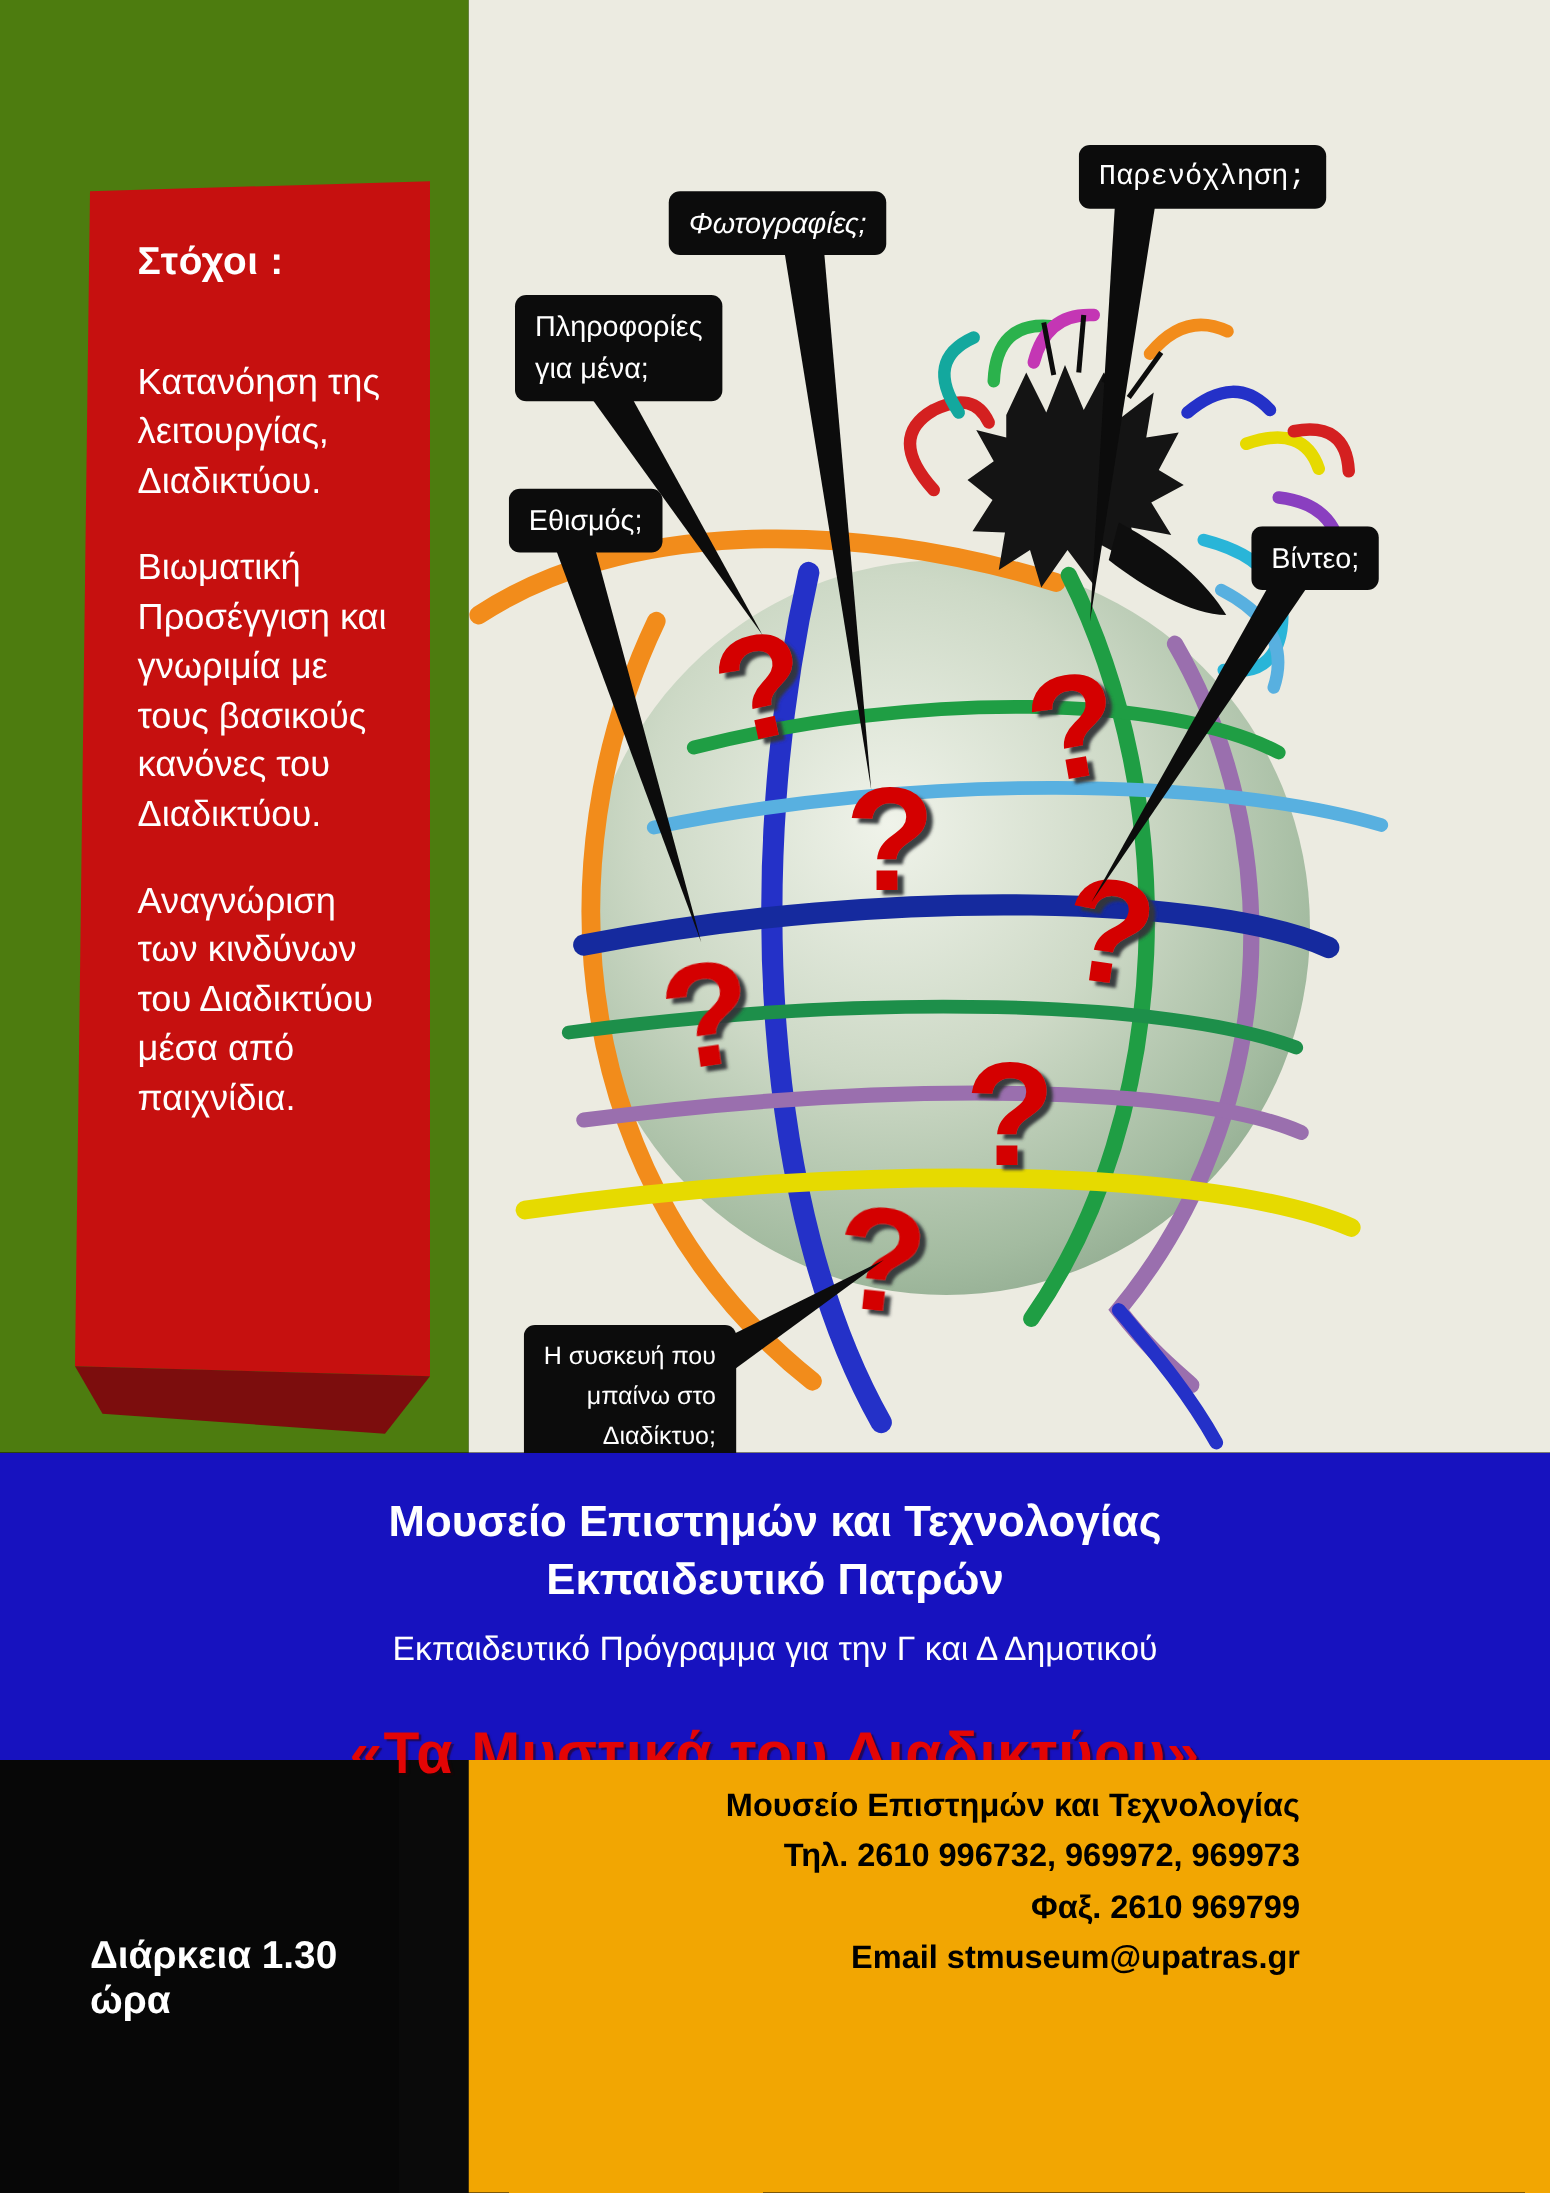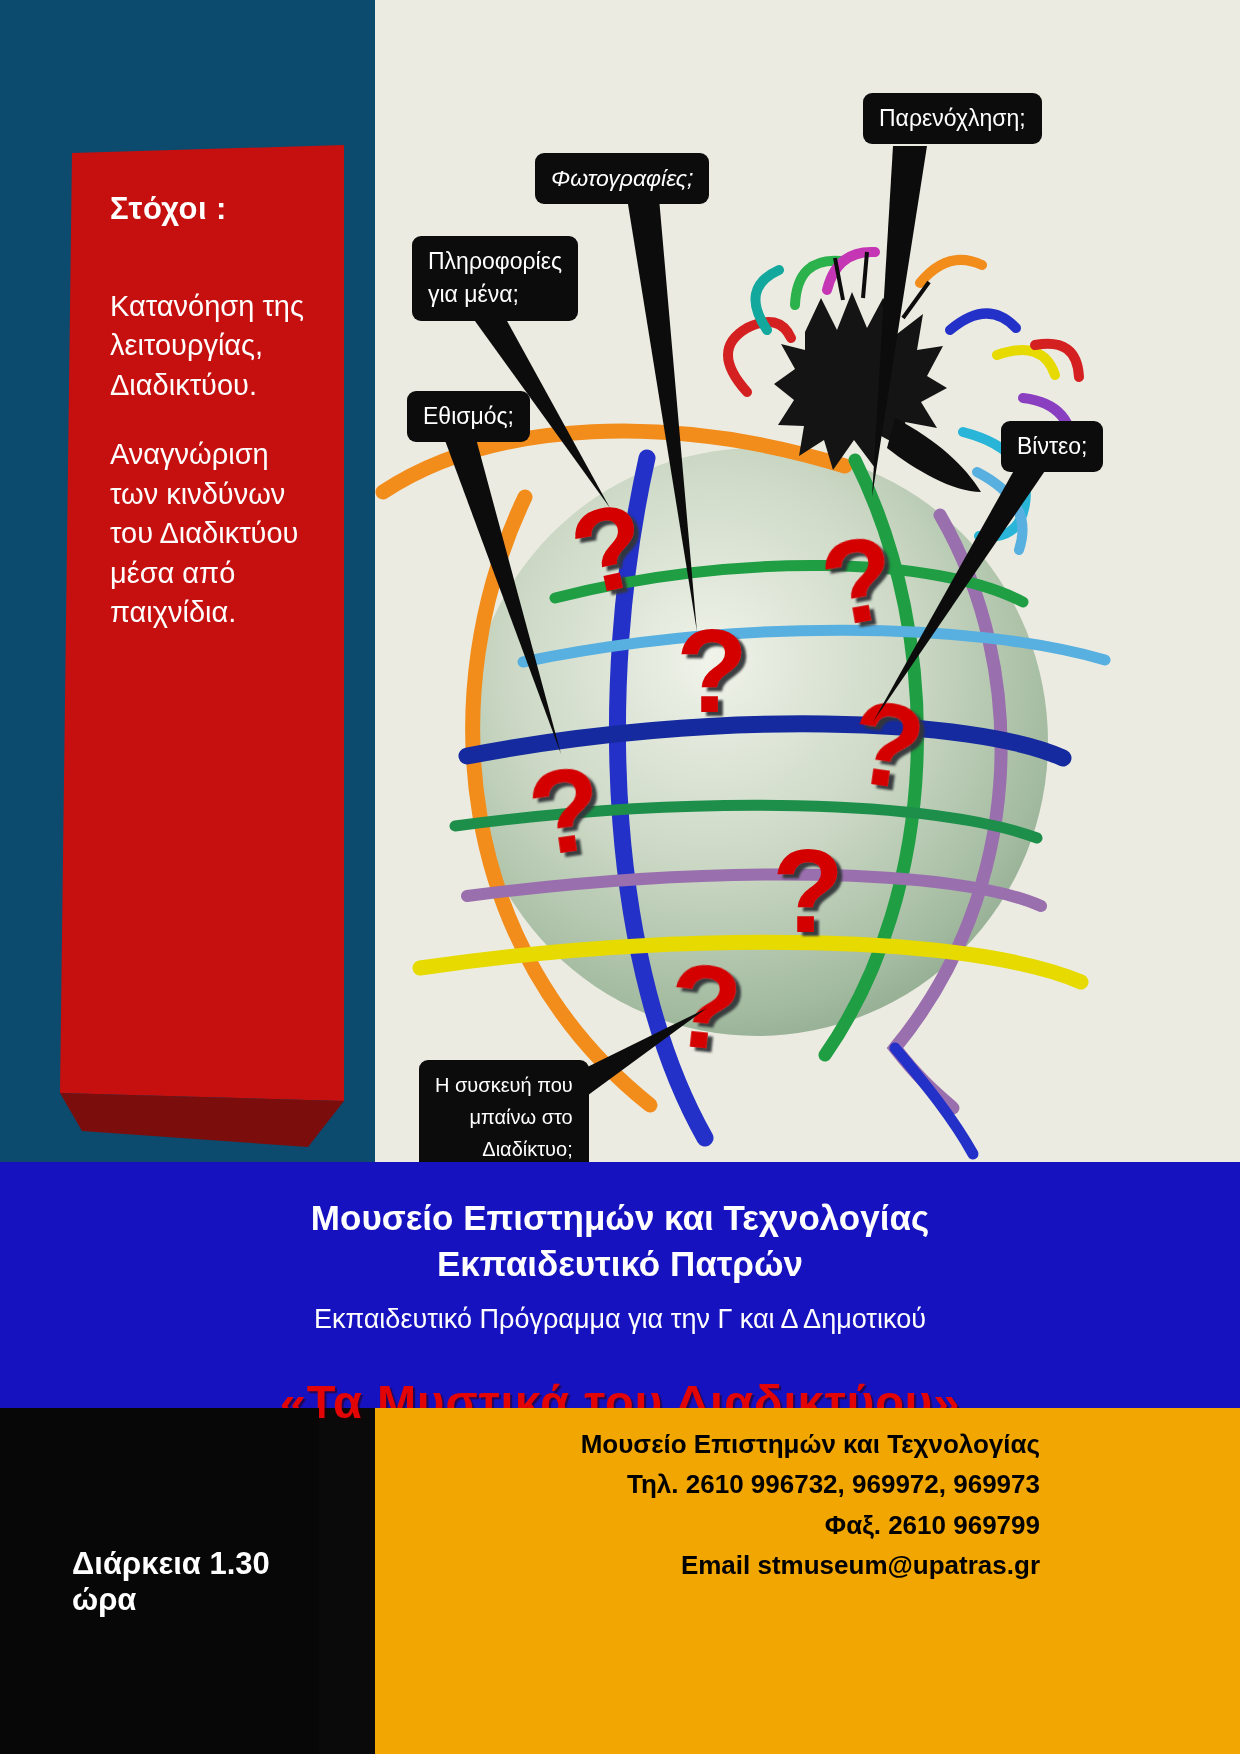--- a/index.html
+++ b/index.html
@@ -1,37 +1,37 @@
 <!DOCTYPE html>
 <html><head>
 <meta charset="utf-8">
 <style>
   * { margin:0; padding:0; box-sizing:border-box; }
   html,body { width:1240px; height:1754px; }
   body { font-family:"Liberation Sans",sans-serif; background:#0a0a0a; }
   .poster { position:relative; width:1240px; height:1754px; background:#0a0a0a; overflow:hidden; }
 
   
-  .left-panel { position:absolute; left:0; top:0; width:375px; height:1162px; background:#0c4a6e; }
+  .left-panel { position:absolute; left:0; top:0; width:375px; height:1162px; background:#4d7c0f; }
   .ribbon { position:absolute; left:52px; top:143px; width:292px; height:1012px; }
   .ribbon svg { position:absolute; left:0; top:0; width:100%; height:100%; }
   .ribbon-text { position:absolute; left:58px; top:48px; right:26px; color:#ffffff; }
   .ribbon-text h2 { font-size:31px; font-weight:bold; margin-bottom:60px; letter-spacing:0.5px; }
   .ribbon-text p { font-size:29px; line-height:1.36; margin-bottom:30px; }
 
   
   .canvas-area { position:absolute; left:375px; top:0; width:865px; height:1162px; background:#ecebe1; }
   .scene-svg { position:absolute; left:0; top:0; width:865px; height:1162px; }
 
   .callout { position:absolute; background:#0c0c0c; color:#ffffff; font-size:23px;
              line-height:1.45; padding:9px 16px; border-radius:9px; white-space:pre-line; }
   .co-addiction { left:32px; top:391px; }
   .co-info { left:37px; top:236px; }
   .co-photos { left:160px; top:153px;font-style:italic; }
-  .co-harassment { left:488px; top:93px; }
+  .co-harassment { left:488px; top:116px;font-family:Liberation Mono, monospace; }
   .co-video { left:626px; top:421px; }
   .co-device { left:44px; top:1060px; font-size:20px; line-height:1.6;text-align:right; }
 
   
   .blue-band { position:absolute; left:0; top:1162px; width:1240px; height:246px;
                background:#1712bf; color:#ffffff; text-align:center; padding-top:36px; }
   .bb-line1, .bb-line2 { font-size:35px; font-weight:bold; }
   .bb-line2 { margin-top:6px; }
   .bb-line3 { font-size:27px; margin-top:20px; }
   .bb-title { font-size:47px; font-weight:bold; color:#e30505; margin-top:39px;
@@ -52,20 +52,21 @@
 
   <div class="left-panel">
     <div class="ribbon">
       <svg viewBox="0 0 292 1012">
         <polygon points="20,10 292,2 292,958 8,950" fill="#c6100f"></polygon>
         <polygon points="8,950 292,958 256,1004 30,988" fill="#7c0d0d"></polygon>
       </svg>
       <div class="ribbon-text">
         <h2>Στόχοι :</h2>
         <p>Κατανόηση της λειτουργίας, Διαδικτύου.</p>
+        <p>Βιωματική Προσέγγιση και γνωριμία με τους βασικούς κανόνες του Διαδικτύου.</p>
         <p>Αναγνώριση των  κινδύνων του Διαδικτύου μέσα από παιχνίδια.</p>
       </div>
     </div>
   </div>
 
   <div class="canvas-area">
     <svg class="scene-svg" viewBox="0 0 865 1162">
       <defs>
         <radialGradient id="sphereGrad" cx="42%" cy="36%" r="75%">
           <stop offset="0%" stop-color="#f0f3ea"></stop>

